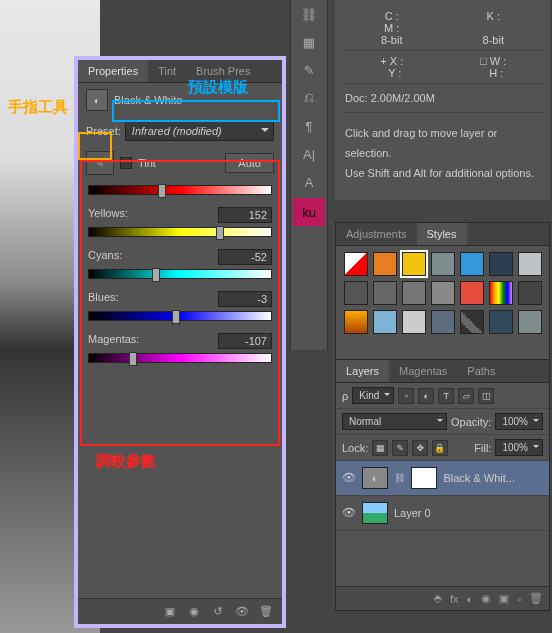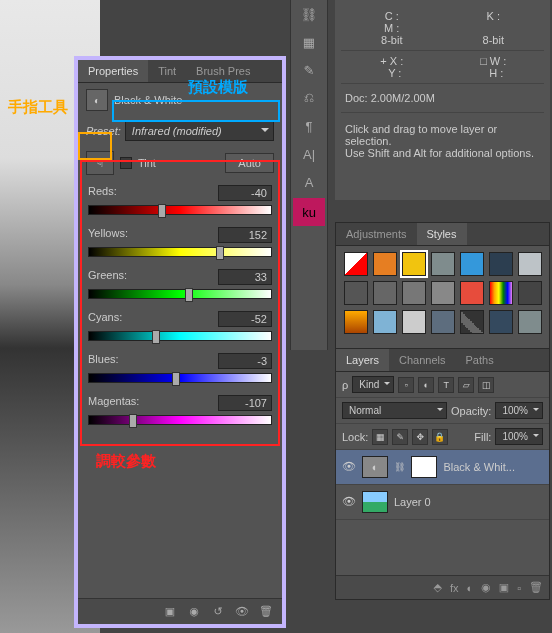--- a/index.html
+++ b/index.html
@@ -10,31 +10,31 @@
 
 
 .rtools{position:absolute;left:290px;top:0;width:38px;height:350px;background:#535353;border-left:1px solid #333;border-right:1px solid #333}
 .rtools div{height:28px;display:flex;align-items:center;justify-content:center;font-size:13px;color:#aaa}
 
 
 .topinfo{position:absolute;left:335px;top:0;right:2px;height:200px;background:#535353;padding:6px;font-size:10px;color:#bbb}
 .topinfo .row{display:flex;justify-content:space-around;padding:4px 0;border-bottom:1px solid #444}
 .topinfo .cell{text-align:center;flex:1}
 .topinfo .doc{padding:8px 4px;border-bottom:1px solid #444}
-.topinfo .hint{padding:10px 4px;line-height:12px}
+.topinfo .hint{padding:10px 4px;line-height:20px}
 
 
 .props{position:absolute;left:74px;top:56px;width:212px;height:572px;background:#535353;border:4px solid #c4b5fd}
 .tabs{display:flex;background:#424242;border-bottom:1px solid #2a2a2a}
 .tabs .tab{padding:5px 10px;background:#535353;color:#ddd}
 .tabs .tab.off{background:#424242;color:#999}
 .hdr{display:flex;align-items:center;padding:6px 8px;gap:6px}
 .hdr .ico{width:22px;height:22px;background:#666;border:1px solid #333;display:flex;align-items:center;justify-content:center;font-size:10px}
 .preset-row{display:flex;align-items:center;padding:4px 8px;gap:4px}
-.preset-row label{font-style:italic}
+.preset-row label{}
 .dd{flex:1;background:#3a3a3a;border:1px solid #222;padding:3px 6px;font-style:italic;position:relative}
 .dd::after{content:"";position:absolute;right:4px;top:6px;border:4px solid transparent;border-top-color:#ccc}
 .btnrow{display:flex;align-items:center;padding:6px 8px;gap:6px}
 .sqbtn{width:28px;height:24px;background:#5a5a5a;border:1px solid #333;display:flex;align-items:center;justify-content:center}
 .chk{width:12px;height:12px;background:#3a3a3a;border:1px solid #222}
 .autobtn{margin-left:auto;padding:3px 12px;background:#5a5a5a;border:1px solid #333}
 
 .sliders{padding:4px 10px}
 .srow{margin-bottom:12px}
 .slabel{display:flex;justify-content:space-between;margin-bottom:4px}
@@ -50,21 +50,21 @@
 
 .pfoot{position:absolute;bottom:0;left:0;right:0;height:26px;background:#4a4a4a;border-top:1px solid #333;display:flex;align-items:center;justify-content:flex-end;gap:8px;padding:0 8px}
 .pfoot span{width:16px;height:16px;display:flex;align-items:center;justify-content:center;color:#aaa}
 
 
 .styles{position:absolute;left:335px;top:222px;right:2px;height:140px;background:#535353;border:1px solid #2a2a2a}
 .swatches{padding:6px;display:grid;grid-template-columns:repeat(7,24px);gap:5px;justify-content:center}
 .sw{width:24px;height:24px;border:1px solid #222}
 
 
-.layers{position:absolute;left:335px;top:348px;right:2px;height:252px;background:#535353;border:1px solid #2a2a2a}
+.layers{position:absolute;left:335px;top:359px;right:2px;height:252px;background:#535353;border:1px solid #2a2a2a}
 .lrow{display:flex;align-items:center;padding:4px 6px;gap:4px;border-bottom:1px solid #444}
 .mini{padding:2px 6px;background:#3a3a3a;border:1px solid #222;font-size:10px}
 .mini.dd2{position:relative;padding-right:14px}
 .mini.dd2::after{content:"";position:absolute;right:3px;top:5px;border:3px solid transparent;border-top-color:#ccc}
 .smico{width:16px;height:16px;border:1px solid #333;background:#444;display:flex;align-items:center;justify-content:center;font-size:9px}
 .layer-item{display:flex;align-items:center;padding:6px;gap:6px;border-bottom:1px solid #444}
 .layer-item.sel{background:#5b6e8f}
 .eye{width:14px;height:14px}
 .thumb{width:26px;height:22px;border:1px solid #222;background:#fff}
 .thumb.img{background:linear-gradient(180deg,#8cf 50%,#3a6 50%)}
@@ -130,44 +130,31 @@
     <div class="dd">Infrared (modified)</div>
   </div>
   <div class="btnrow">
     <div class="sqbtn">☟</div>
     <div class="chk"></div>
     <span>Tint</span>
     <div class="autobtn">Auto</div>
   </div>
   <div class="sliders" id="sliders">
       <div class="srow">
-        <div class="slabel">
-          <span>Reds:</span>
-          <div class="sval">-40</div>
-        </div>
         <div class="track t-red">
           <div class="knob" style="left:40%"></div>
         </div>
       </div>
       <div class="srow">
         <div class="slabel">
           <span>Yellows:</span>
           <div class="sval">152</div>
         </div>
         <div class="track t-yel">
           <div class="knob" style="left:72%"></div>
-        </div>
-      </div>
-      <div class="srow">
-        <div class="slabel">
-          <span>Greens:</span>
-          <div class="sval">33</div>
-        </div>
-        <div class="track t-grn">
-          <div class="knob" style="left:55%"></div>
         </div>
       </div>
       <div class="srow">
         <div class="slabel">
           <span>Cyans:</span>
           <div class="sval">-52</div>
         </div>
         <div class="track t-cyn">
           <div class="knob" style="left:37%"></div>
         </div>
@@ -226,21 +213,21 @@
       <div class="sw" style="background: rgb(93, 109, 126);"></div>
       <div class="sw" style="background: linear-gradient(45deg, rgb(51, 51, 51) 25%, rgb(102, 102, 102) 25%, rgb(102, 102, 102) 50%, rgb(51, 51, 51) 50%);"></div>
       <div class="sw" style="background: rgb(52, 73, 94);"></div>
       <div class="sw" style="background: rgb(127, 140, 141);"></div>
     </div>
 </div>
 
 <div class="layers">
   <div class="tabs">
     <div class="tab">Layers</div>
-    <div class="tab off">Channels</div>
+    <div class="tab off">Magentas</div>
     <div class="tab off">Paths</div>
   </div>
   <div class="lrow">
     <span>ρ</span>
     <div class="mini dd2">Kind</div>
     <div class="smico">▫</div>
     <div class="smico">◐</div>
     <div class="smico">T</div>
     <div class="smico">▱</div>
     <div class="smico">◫</div>

